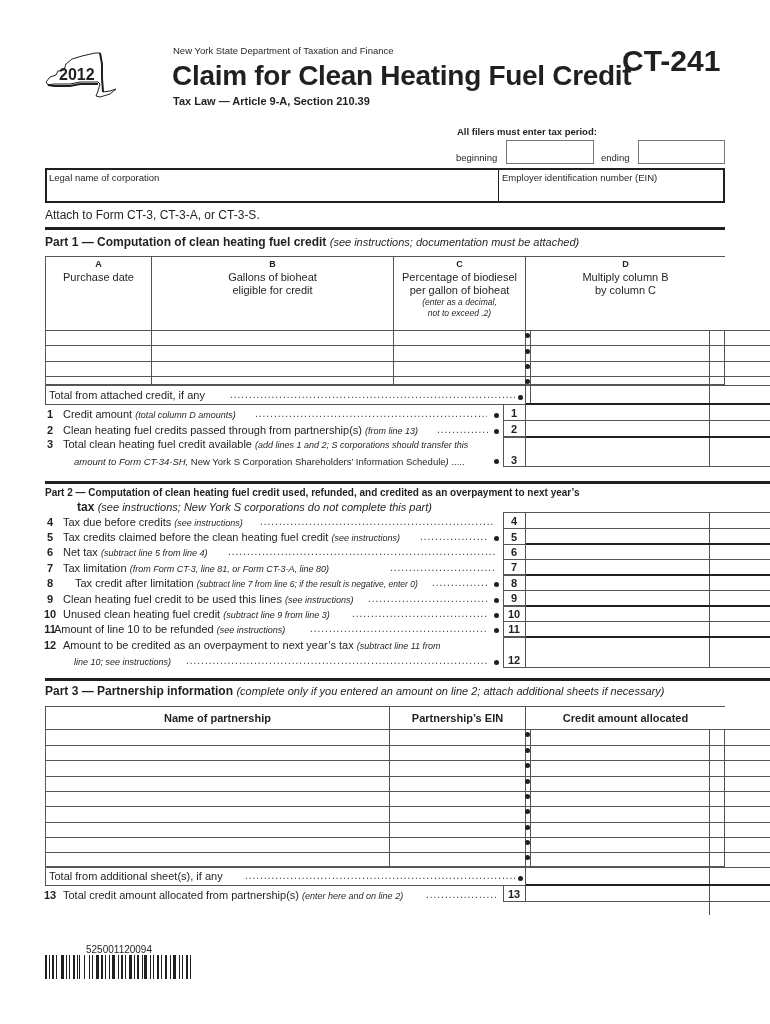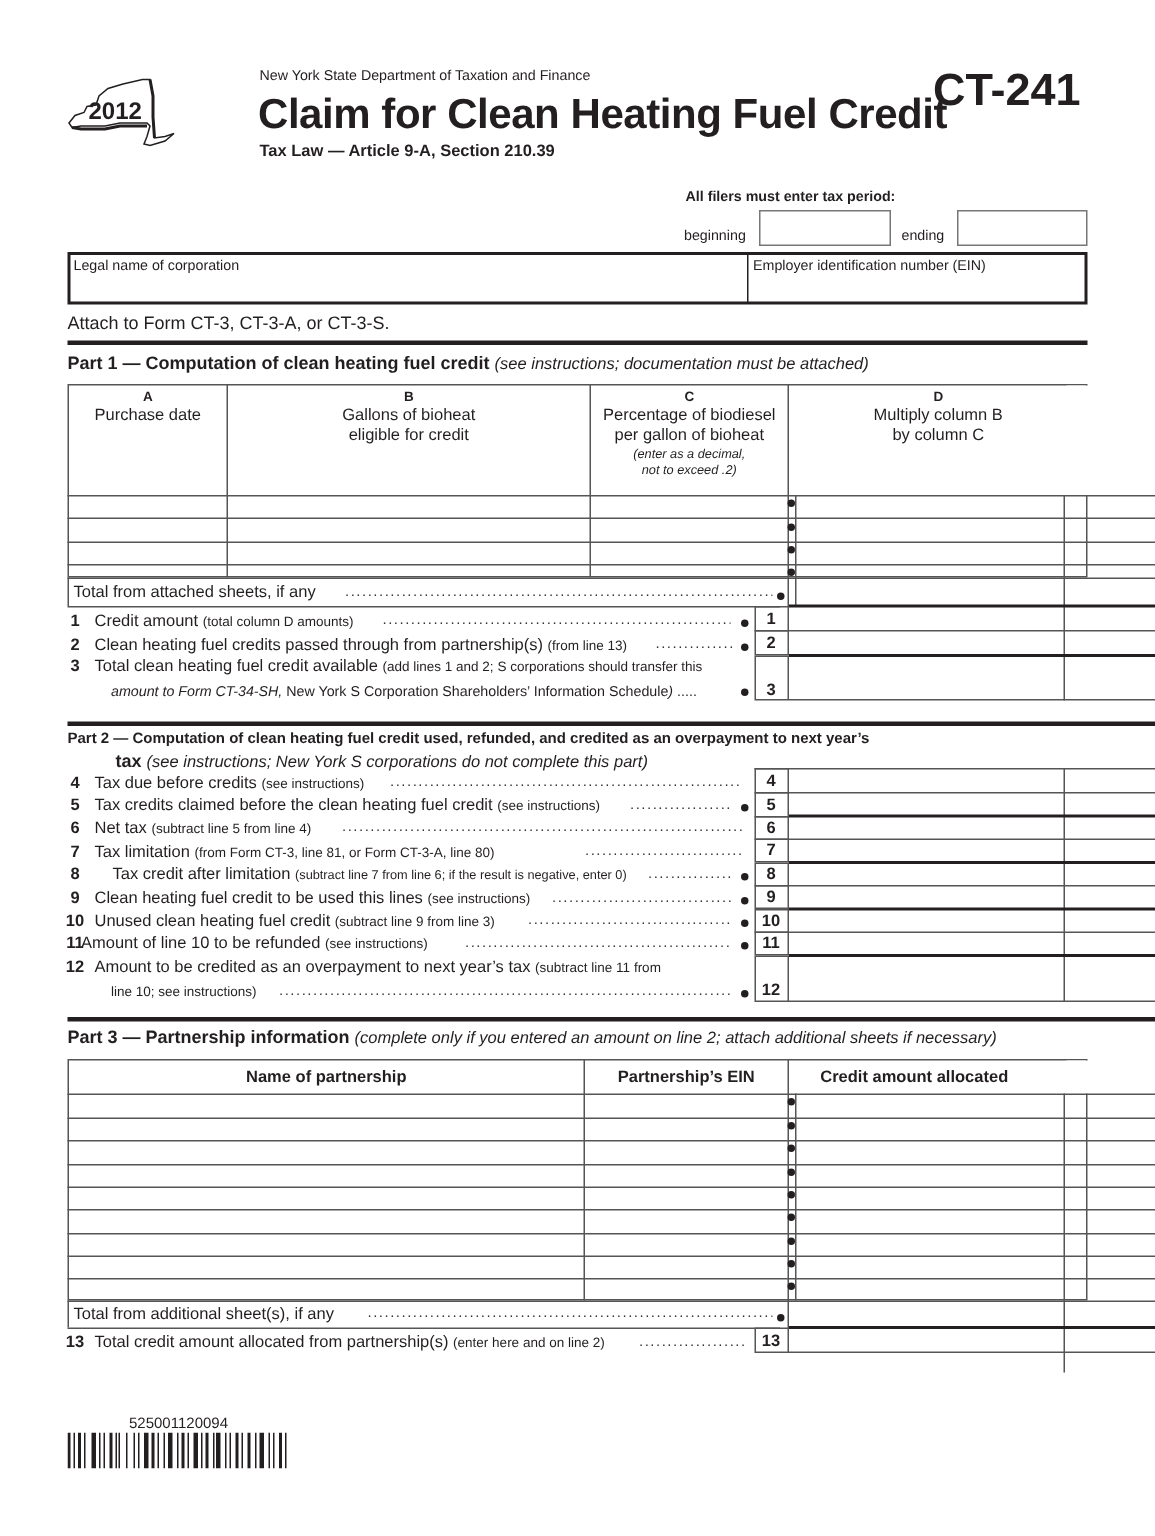--- a/index.html
+++ b/index.html
@@ -8,21 +8,21 @@
   .b { font-weight:bold; }
   .i { font-style:italic; }
   .hline { position:absolute; background:#231f20; }
   .thin { height:1px; background:#555; position:absolute; }
   .vline { position:absolute; width:1px; background:#555; }
   .box { position:absolute; border:1px solid #231f20; box-sizing:border-box; }
   .inp { position:absolute; border:1px solid #777; box-sizing:border-box; background:transparent; }
   .dot { position:absolute; width:5px; height:5px; border-radius:50%; background:#231f20; }
   .lnum { position:absolute; font-weight:bold; font-size:11px; text-align:center; width:22px; }
   .ltxt { position:absolute; font-size:11px; white-space:nowrap; }
-  .ltxt .sm { font-size:9px; }
+  .ltxt .sm { font-size:9px; font-style:italic; }
   .lead { position:absolute; font-size:10px; color:#333; overflow:hidden; white-space:nowrap; letter-spacing:1px; }
   .colhead { position:absolute; text-align:center; font-size:11px; line-height:13px; }
   .cell { position:absolute; box-sizing:border-box; }
 </style>
 </head>
 <body>
 
 <div class="abs" style="left:40px;top:44px;width:80px;height:56px;">
   <svg width="80" height="56" viewBox="0 0 80 56">
     <path d="M6 38 L10 33 L16 31 L18 27 L24 26 L26 20 L32 15 L42 12 L55 9 L60 9 L62 20 L62 34 L63 48 L70 47 L76 45 L70 50 L60 53 L56 52 L58 47 L60 40 L58 38 L40 38 L30 40 L14 40 L8 41 Z" fill="none" stroke="#231f20" stroke-width="1"></path>
@@ -113,21 +113,21 @@
 <div class="dot" style="left:525px;top:364px;"></div>
 
 <div class="cell" style="left:46px;top:377px;width:105px;height:8px;"><span></span></div>
 <div class="cell" style="left:152px;top:377px;width:241px;height:8px;"><span></span></div>
 <div class="cell" style="left:394px;top:377px;width:131px;height:8px;"><span></span></div>
 <div class="cell" style="left:531px;top:377px;width:178px;height:8px;"><span></span></div>
 <div class="dot" style="left:525px;top:379px;"></div>
 
 <div class="vline" style="left:45px;top:385px;height:19px;"></div>
 <div class="thin" style="left:45px;top:404px;width:475px;"></div>
-<div class="ltxt" style="left:49px;top:389px;">Total from attached sheets, if any</div>
+<div class="ltxt" style="left:49px;top:389px;">Total from attached credit, if any</div>
 <div class="lead" style="left:230px;top:389px;width:285px;">..............................................................................................................</div>
 <div class="dot" style="left:518px;top:395px;"></div>
 <div class="cell" style="left:526px;top:386px;width:183px;height:18px;"></div>
 <div class="hline" style="left:526px;top:403px;width:244px;height:2px;"></div>
 
 <div class="lnum" style="left:39px;top:408px;">1</div>
 <div class="ltxt" style="left:63px;top:408px;"><span>Credit amount</span> <span class="sm">(total column D amounts)</span></div>
 <div class="lead" style="left:255px;top:408px;width:232px;">......................................................................................</div>
 <div class="dot" style="left:494px;top:413px;"></div>
 <div class="box" style="left:503px;top:404px;width:23px;height:17px;border-color:#555;"></div>
@@ -252,21 +252,21 @@
 
 <div class="box" style="left:45px;top:706px;width:680px;height:161px;border-color:#555;"></div>
 <div class="vline" style="left:389px;top:706px;height:161px;"></div>
 <div class="vline" style="left:525px;top:706px;height:180px;"></div>
 <div class="vline" style="left:530px;top:729px;height:138px;"></div>
 <div class="vline" style="left:709px;top:729px;height:186px;"></div>
 <div style="position:absolute;left:711px;top:707px;width:60px;height:22px;background:#fff;"></div>
 
 <div class="colhead b" style="left:46px;top:712px;width:343px;font-size:11px;">Name of partnership</div>
 <div class="colhead b" style="left:390px;top:712px;width:135px;font-size:11px;">Partnership’s EIN</div>
-<div class="colhead b" style="left:510px;top:712px;width:199px;font-size:11px;">Credit amount allocated</div>
+<div class="colhead b" style="left:526px;top:712px;width:199px;font-size:11px;">Credit amount allocated</div>
 
 <div class="thin" style="left:45px;top:729px;width:725px;"></div>
 <div class="thin" style="left:45px;top:745px;width:725px;"></div>
 <div class="thin" style="left:45px;top:760px;width:725px;"></div>
 <div class="thin" style="left:45px;top:776px;width:725px;"></div>
 <div class="thin" style="left:45px;top:791px;width:725px;"></div>
 <div class="thin" style="left:45px;top:806px;width:725px;"></div>
 <div class="thin" style="left:45px;top:822px;width:725px;"></div>
 <div class="thin" style="left:45px;top:837px;width:725px;"></div>
 <div class="thin" style="left:45px;top:852px;width:725px;"></div>

